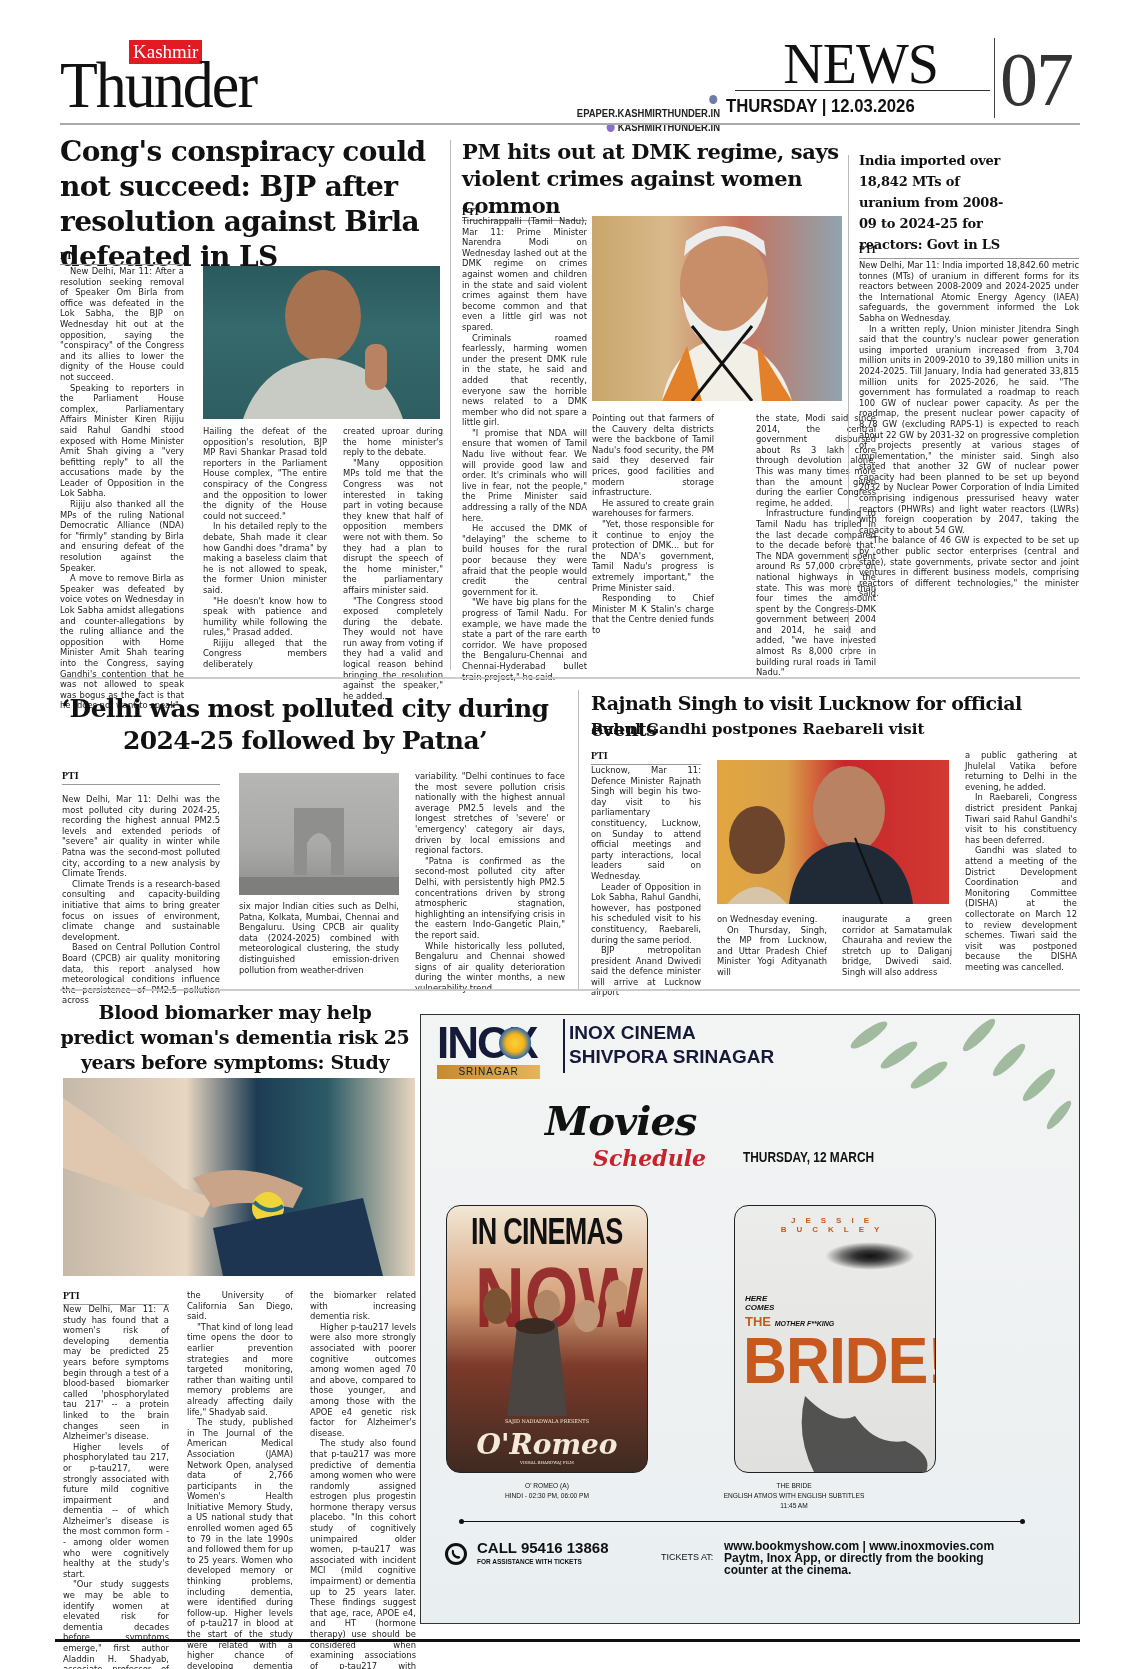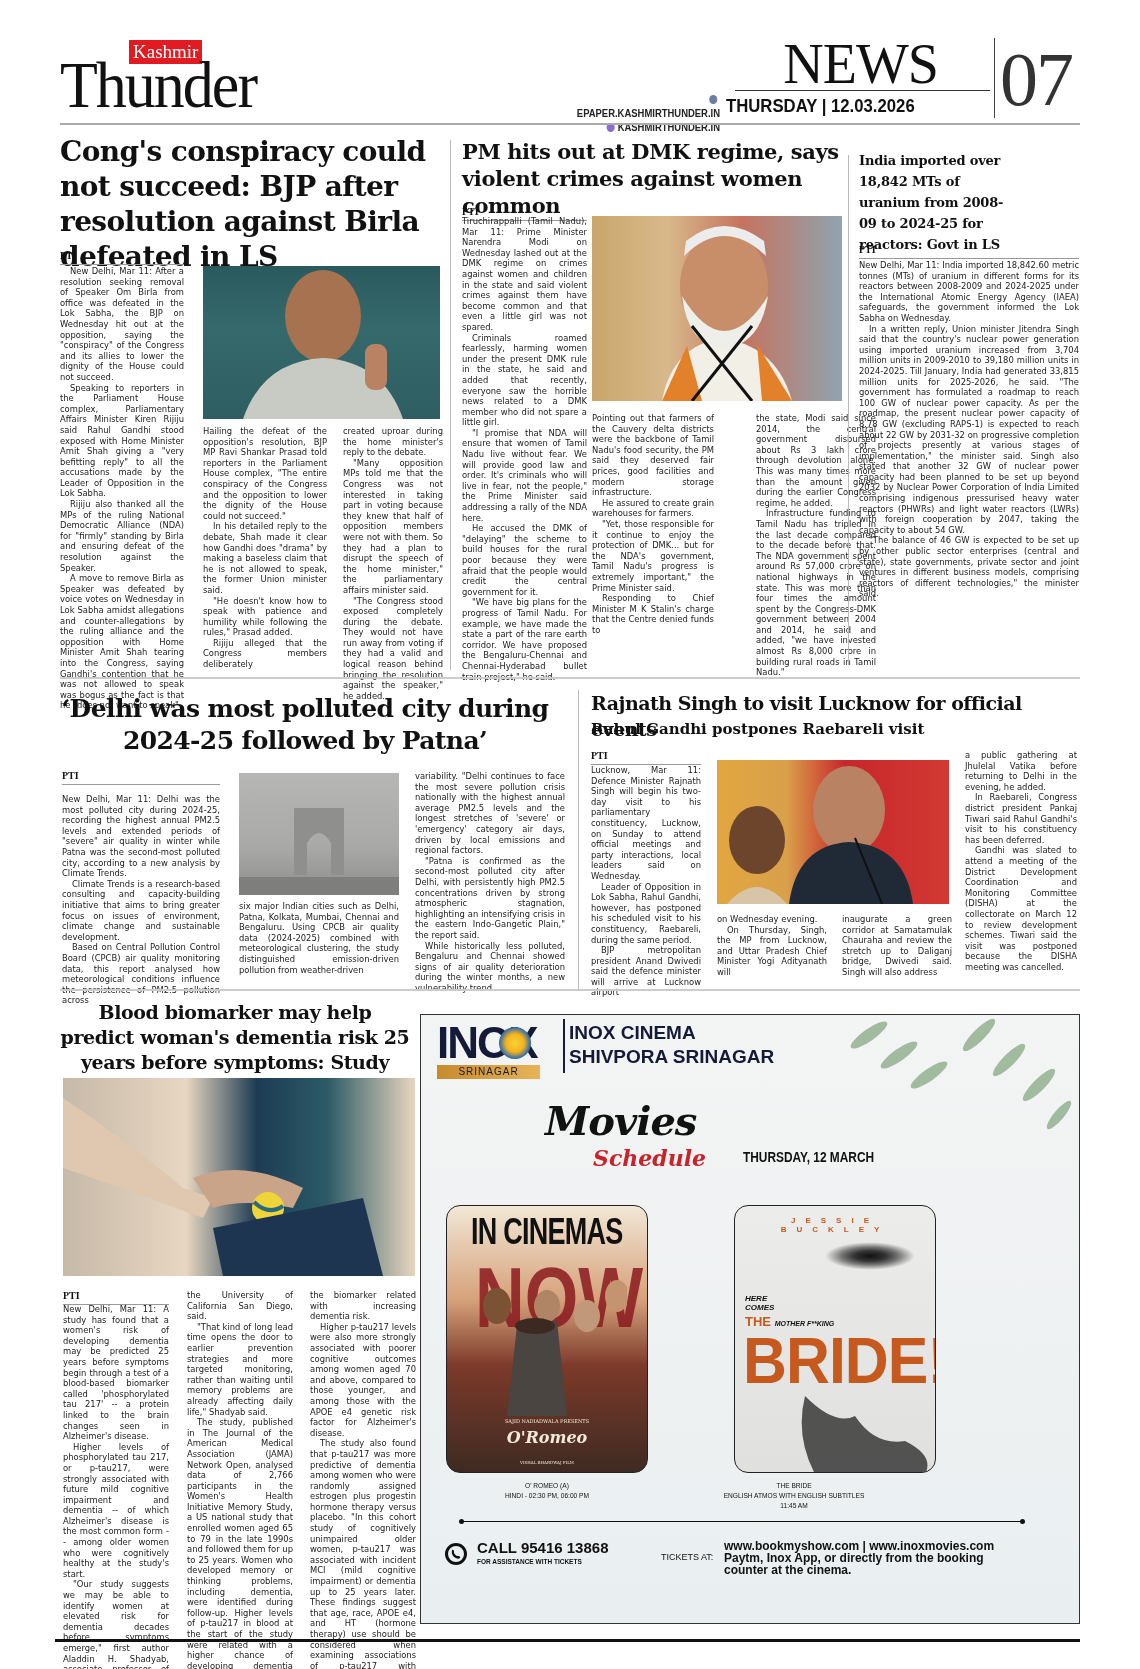--- a/index.html
+++ b/index.html
@@ -51,21 +51,21 @@
   .inox-title { position: absolute; left: 148px; top: 6px; font-family: "Liberation Sans", sans-serif; font-weight: bold; font-size: 19px; line-height: 24px; color: #151a38; }
   .leaves { position: absolute; right: 0; top: 0; width: 240px; height: 130px; }
   .movies-script { position: absolute; left: 124px; top: 82px; font-family: "DejaVu Serif", serif; font-style: italic; font-weight: bold; font-size: 40px; color: #111; letter-spacing: -1px; }
   .schedule-script { position: absolute; left: 172px; top: 130px; font-family: "DejaVu Serif", serif; font-style: italic; font-weight: bold; font-size: 22px; color: #c8222b; }
   .ad-date { position: absolute; left: 322px; top: 134px; font-family: "Liberation Sans", sans-serif; font-weight: bold; font-size: 14px; color: #111; transform: scaleX(0.85); transform-origin: left; }
   .poster { position: absolute; top: 190px; width: 202px; height: 268px; border: 1.5px solid #222; border-radius: 14px; overflow: hidden; }
   .poster-1 { left: 25px; background: linear-gradient(180deg, #f2e7d6 0%, #d6a27b 35%, #7c3a2a 60%, #3e2a22 100%); }
   .poster-2 { left: 272px; background: linear-gradient(180deg, #ececea 0%, #e0e0de 100%); margin-left: 41px; }
   .p1-top { position: absolute; left: 24px; top: 8px; font-family: "Liberation Sans", sans-serif; font-weight: bold; font-size: 36px; line-height: 36px; color: #111; letter-spacing: -1px; transform: scaleX(0.75); transform-origin: left; white-space: nowrap; }
   .p1-now { position: absolute; left: 28px; top: 48px; font-family: "Liberation Sans", sans-serif; font-weight: bold; font-size: 86px; line-height: 86px; color: #8b1a1f; transform: scaleX(0.8); transform-origin: left; opacity: 0.85; }
-  .p1-title { position: absolute; left: 0; width: 100%; top: 222px; text-align: center; font-family: "DejaVu Serif", serif; font-style: italic; font-weight: bold; font-size: 16px; color: #f4ead8; }
+  .p1-title { position: absolute; left: 0; width: 100%; top: 222px; text-align: center; font-family: "DejaVu Serif", serif; font-style: italic; font-weight: bold; font-size: 28px; color: #f4ead8; }
   .p1-pres { position: absolute; left: 0; width: 100%; top: 212px; text-align: center; font-size: 5px; color: #f4ead8; font-family: "DejaVu Serif", serif; }
   .p2-actor { position: absolute; left: 0; width: 100%; top: 10px; text-align: center; font-family: "Liberation Sans", sans-serif; font-weight: bold; font-size: 8px; letter-spacing: 10px; color: #c65a1e; }
   .p2-here { position: absolute; left: 10px; top: 88px; font-family: "Liberation Sans", sans-serif; font-weight: bold; font-style: italic; font-size: 8px; line-height: 9px; color: #111; }
   .p2-the { position: absolute; left: 10px; top: 108px; font-family: "Liberation Sans", sans-serif; font-weight: bold; font-size: 13px; color: #c65a1e; }
   .p2-the span { font-size: 7px; color: #111; font-style: italic; }
   .p2-bride { position: absolute; left: 8px; top: 122px; font-family: "Liberation Sans", sans-serif; font-weight: bold; font-size: 64px; line-height: 66px; color: #c65a1e; transform: scaleX(0.95); transform-origin: left; letter-spacing: -1px; }
   .p2-eye { position: absolute; left: 90px; top: 36px; width: 90px; height: 28px; border-radius: 50%; background: radial-gradient(ellipse, #111 0%, #333 25%, #777 45%, transparent 70%); }
   .showtime { position: absolute; top: 466px; font-family: "Liberation Sans", sans-serif; font-size: 7.5px; line-height: 10px; text-align: center; color: #111; transform: scaleX(0.88); }
   .st-1 { left: 25px; width: 202px; }
   .st-2 { left: 240px; width: 266px; }

